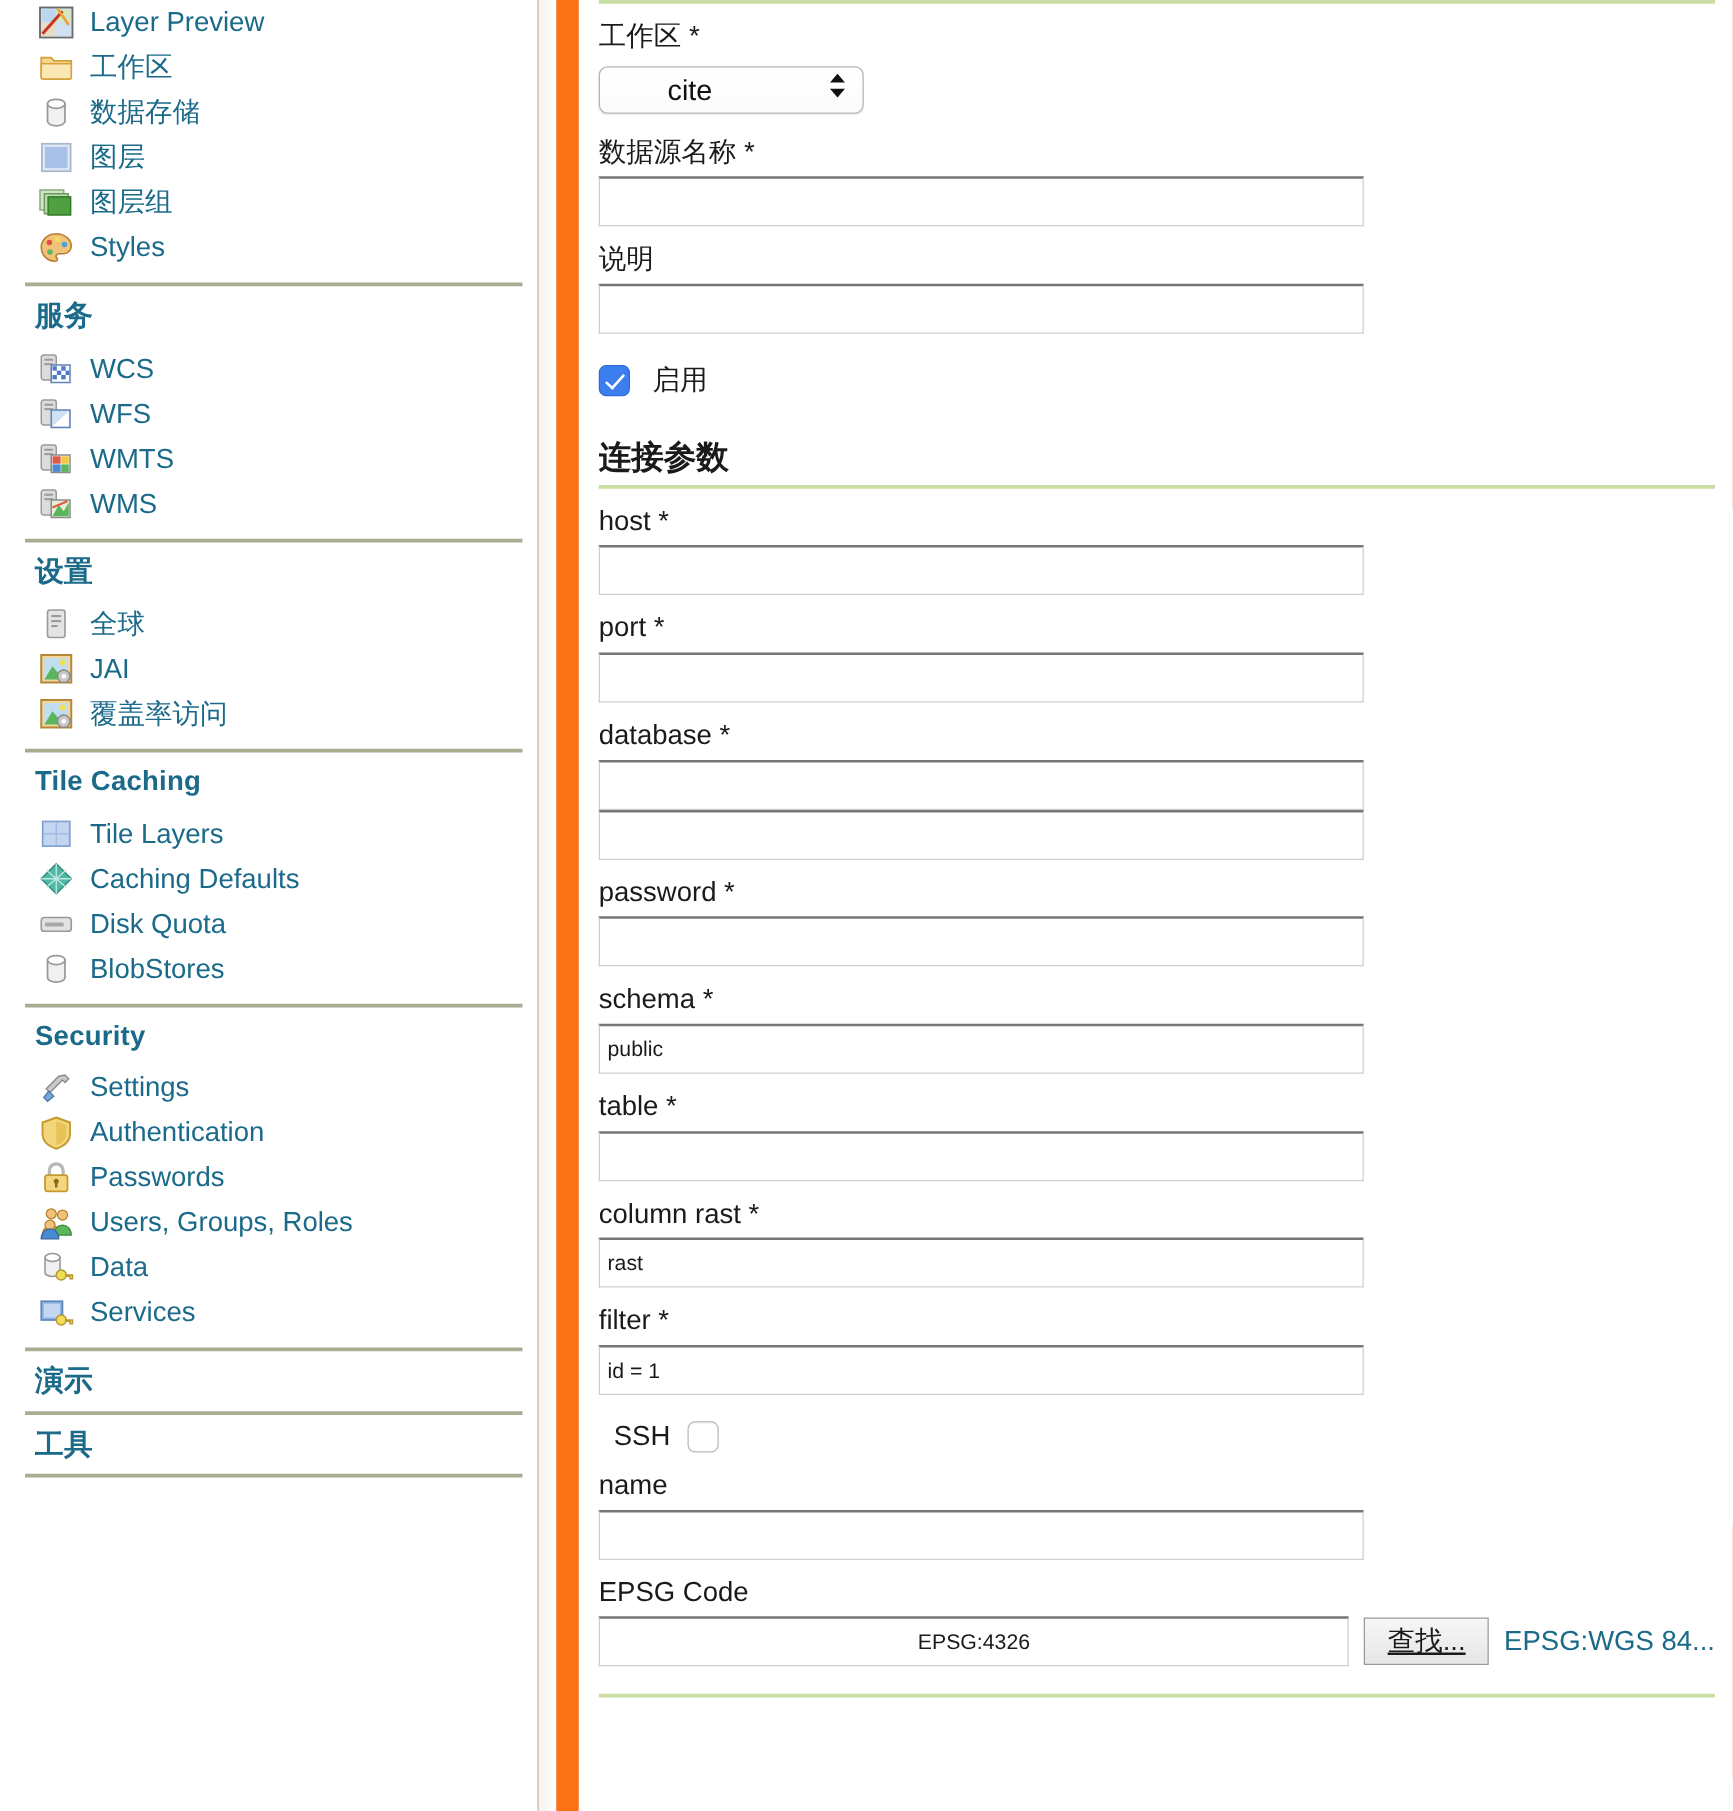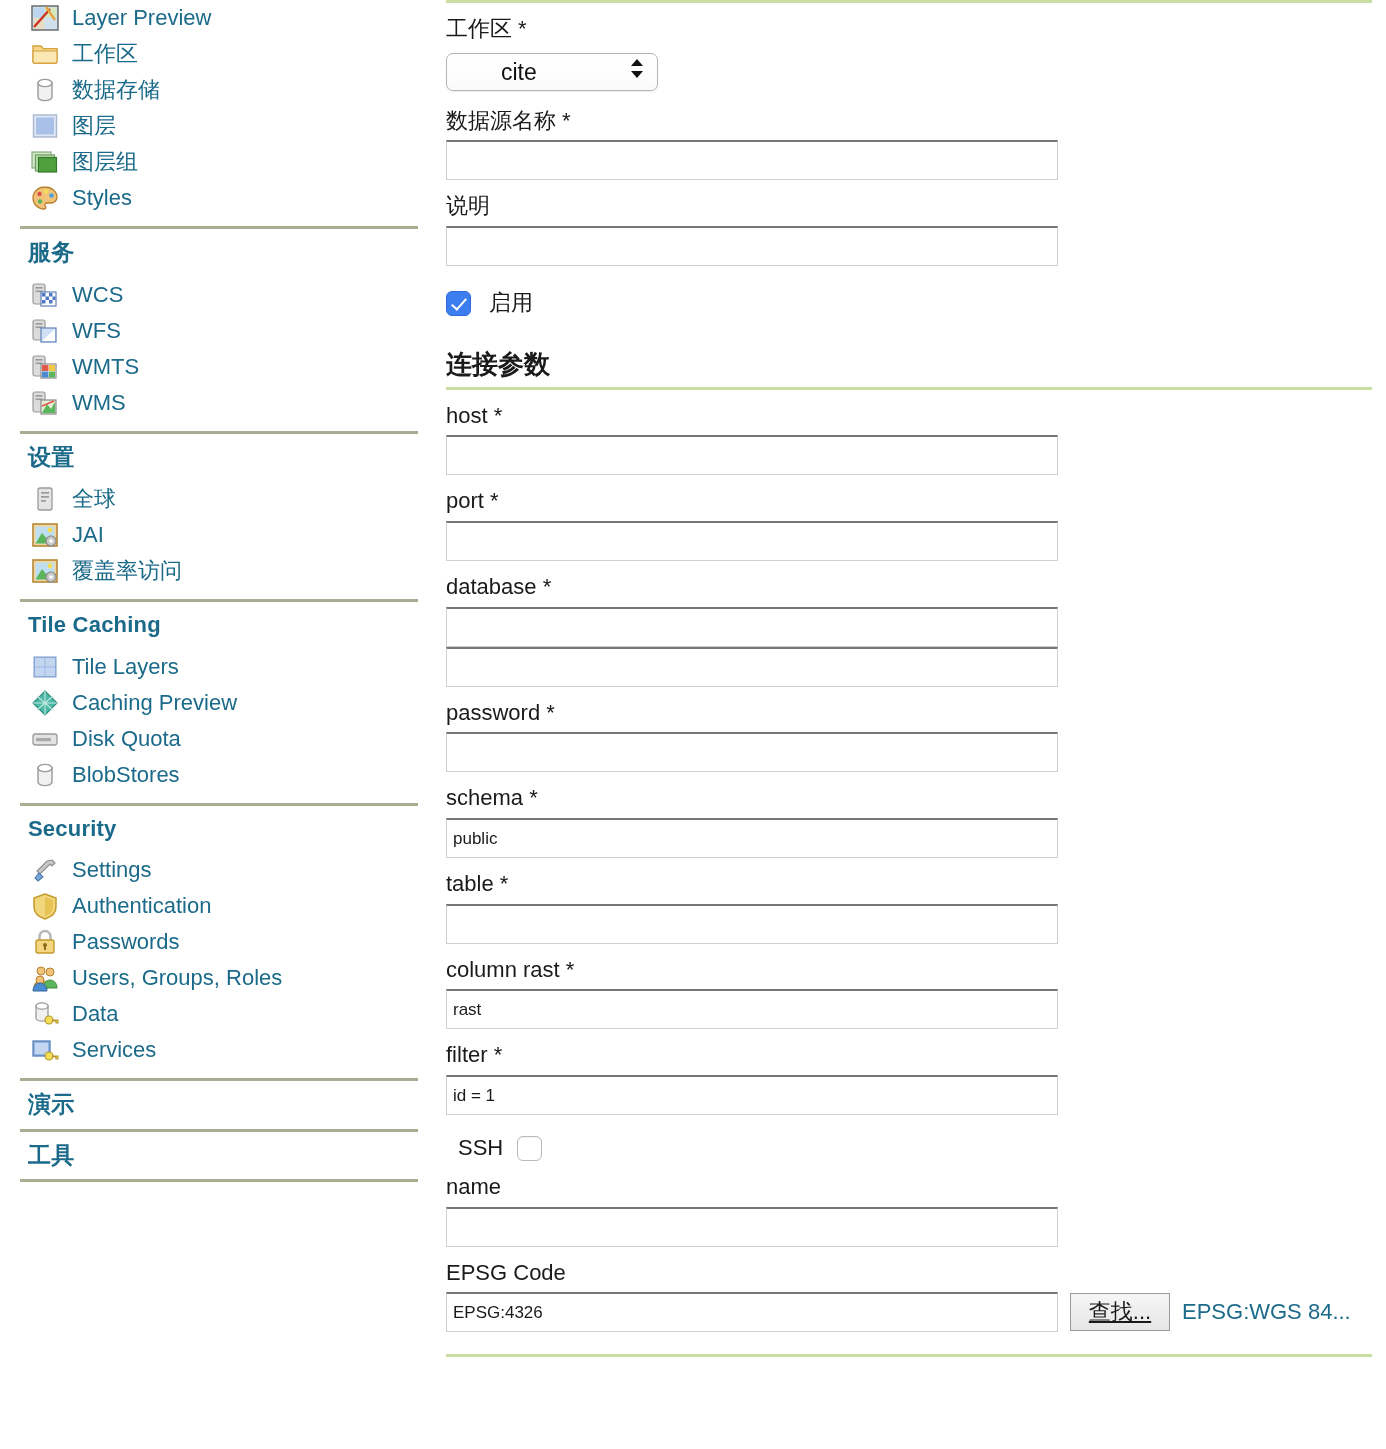--- a/index.html
+++ b/index.html
@@ -11,20 +11,21 @@
     font-family: "Liberation Sans", "DejaVu Sans", sans-serif;
     overflow: hidden;
   }
 
   #page {
     position: relative;
     width: 1386px;
     height: 1449px;
     display: flex;
     background: #f97316;
+    gap: 33px;
   }
 
   
   #sidebar {
     width: 430px;
     flex: 0 0 430px;
     background: #ffffff;
     padding: 0 10px 0 10px;
     position: relative;
   }
@@ -210,21 +211,21 @@
     margin-left: 0;
     margin-right: 14px;
   }
 
   
   .epsg-row {
     display: flex;
     align-items: center;
     gap: 12px;
   }
-  .epsg-row .text-input { width: 612px; }
+  .epsg-row .text-input { width: 612px; text-align: center; }
   .find-btn {
     height: 38px;
     min-width: 100px;
     padding: 0 13px;
     border: 1px solid #999999;
     background: linear-gradient(to bottom, #f6f6f6, #e6e6e6);
     font-family: "Liberation Sans", "DejaVu Sans", sans-serif;
     font-size: 22px;
     color: #1a1a1a;
     text-decoration: underline;
@@ -452,21 +453,21 @@
           <span class="label">Tile Layers</span>
         </div>
 
         <div class="nav-item">
           <span class="ico">
             <svg width="30" height="30" viewBox="0 0 30 30">
               <path d="M15 3 L27 15 L15 27 L3 15 Z" fill="#4fb9a8" stroke="#2f8d7f" stroke-width="1.2"></path>
               <path d="M15 3 L15 27 M3 15 L27 15 M7 8 L23 22 M23 8 L7 22" stroke="#bfe8de" stroke-width="1.1" fill="none"></path>
             </svg>
           </span>
-          <span class="label">Caching Preview</span>
+          <span class="label">Caching Defaults</span>
         </div>
 
 
         <div class="nav-item">
           <span class="ico">
             <svg width="30" height="30" viewBox="0 0 30 30">
               <rect x="3" y="10" width="24" height="11" rx="2.5" fill="#e2e2e2" stroke="#9a9a9a" stroke-width="1.3"></rect>
               <rect x="6" y="14" width="15" height="3.2" rx="1" fill="#a8a8a8"></rect>
             </svg>
           </span>

